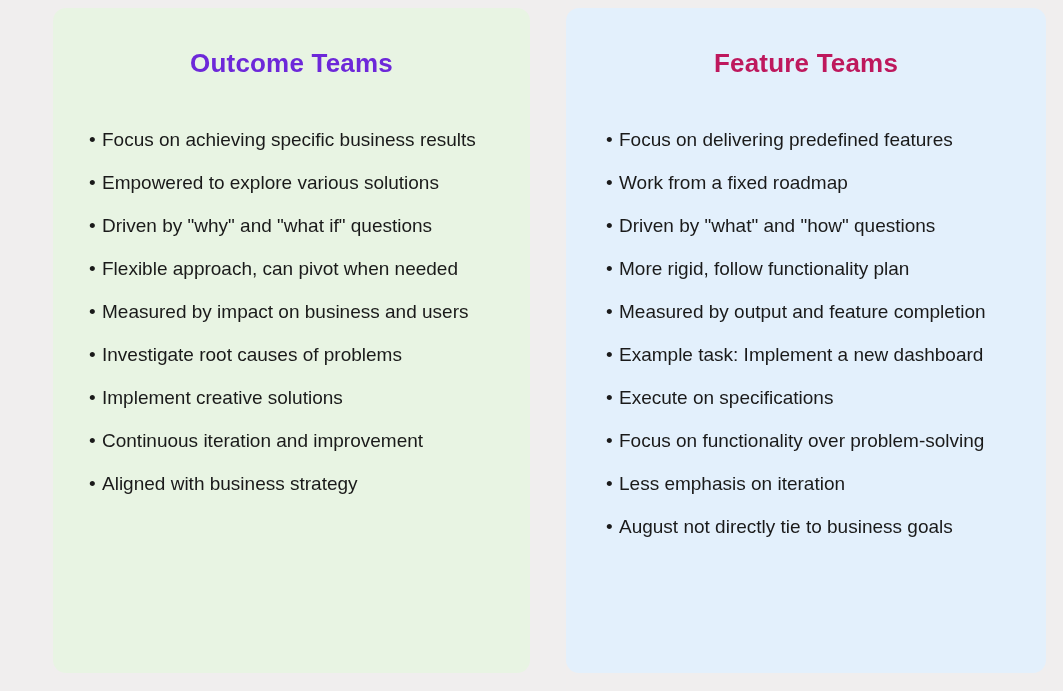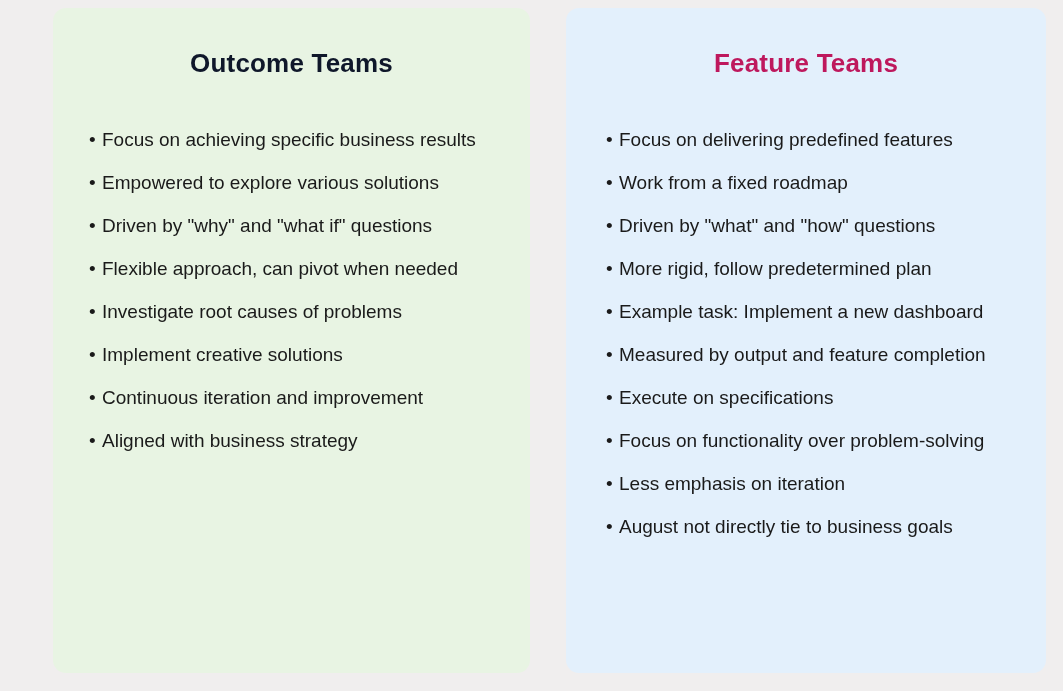--- a/index.html
+++ b/index.html
@@ -43,21 +43,21 @@
     position: absolute;
     left: 0;
     right: 0;
     top: 38px;
     text-align: center;
     font-size: 26px;
     font-weight: bold;
     line-height: 34px;
     letter-spacing: 0.2px;
   }
-  .panel-left .panel-title { color: #0f172a; }
+  .panel-left .panel-title { color: #6d28d9; }
   .panel-right .panel-title { color: #be185d; }
 
   .bullet-list {
     position: absolute;
     top: 104px;
     left: 20px;
     right: 10px;
     margin: 16px;
     padding: 0;
     list-style: none;
@@ -97,20 +97,23 @@
       <li class="bullet-item">
         <span class="bullet-dot">•</span><span class="bullet-text">Empowered to explore various solutions</span>
       </li>
       <li class="bullet-item">
         <span class="bullet-dot">•</span><span class="bullet-text">Driven by "why" and "what if" questions</span>
       </li>
       <li class="bullet-item">
         <span class="bullet-dot">•</span><span class="bullet-text">Flexible approach, can pivot when needed</span>
       </li>
       <li class="bullet-item">
+        <span class="bullet-dot">•</span><span class="bullet-text">Measured by impact on business and users</span>
+      </li>
+      <li class="bullet-item">
         <span class="bullet-dot">•</span><span class="bullet-text">Investigate root causes of problems</span>
       </li>
       <li class="bullet-item">
         <span class="bullet-dot">•</span><span class="bullet-text">Implement creative solutions</span>
       </li>
       <li class="bullet-item">
         <span class="bullet-dot">•</span><span class="bullet-text">Continuous iteration and improvement</span>
       </li>
       <li class="bullet-item">
         <span class="bullet-dot">•</span><span class="bullet-text">Aligned with business strategy</span>
@@ -124,27 +127,27 @@
       <li class="bullet-item">
         <span class="bullet-dot">•</span><span class="bullet-text">Focus on delivering predefined features</span>
       </li>
       <li class="bullet-item">
         <span class="bullet-dot">•</span><span class="bullet-text">Work from a fixed roadmap</span>
       </li>
       <li class="bullet-item">
         <span class="bullet-dot">•</span><span class="bullet-text">Driven by "what" and "how" questions</span>
       </li>
       <li class="bullet-item">
-        <span class="bullet-dot">•</span><span class="bullet-text">More rigid, follow predetermined plan</span>
+        <span class="bullet-dot">•</span><span class="bullet-text">More rigid, follow functionality plan</span>
+      </li>
+      <li class="bullet-item">
+        <span class="bullet-dot">•</span><span class="bullet-text">Measured by output and feature completion</span>
       </li>
       <li class="bullet-item">
         <span class="bullet-dot">•</span><span class="bullet-text">Example task: Implement a new dashboard</span>
-      </li>
-      <li class="bullet-item">
-        <span class="bullet-dot">•</span><span class="bullet-text">Measured by output and feature completion</span>
       </li>
       <li class="bullet-item">
         <span class="bullet-dot">•</span><span class="bullet-text">Execute on specifications</span>
       </li>
       <li class="bullet-item">
         <span class="bullet-dot">•</span><span class="bullet-text">Focus on functionality over problem-solving</span>
       </li>
       <li class="bullet-item">
         <span class="bullet-dot">•</span><span class="bullet-text">Less emphasis on iteration</span>
       </li>

